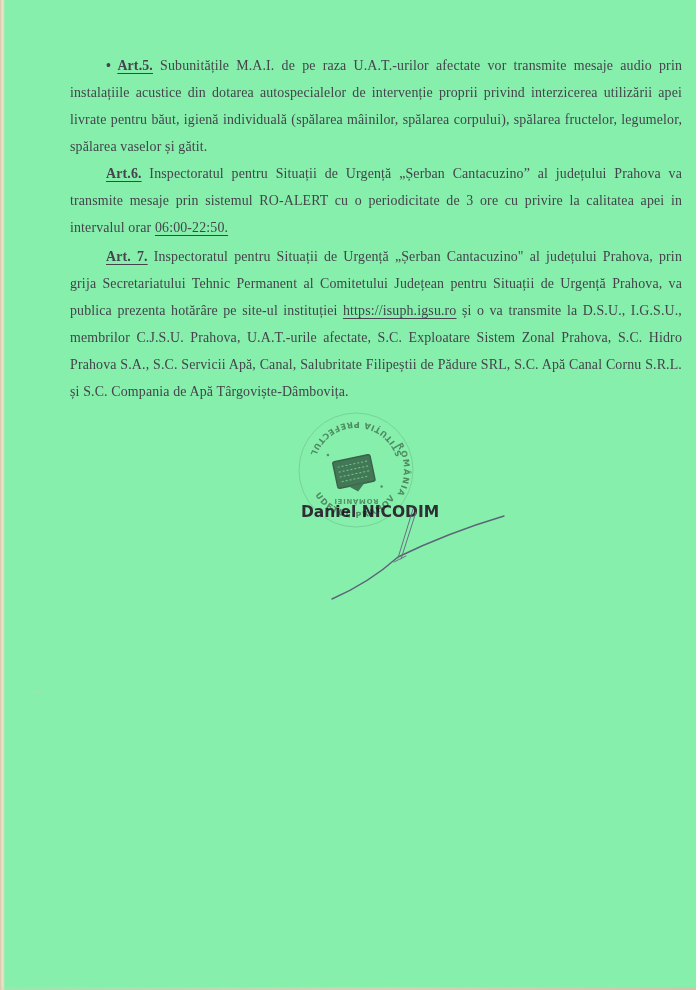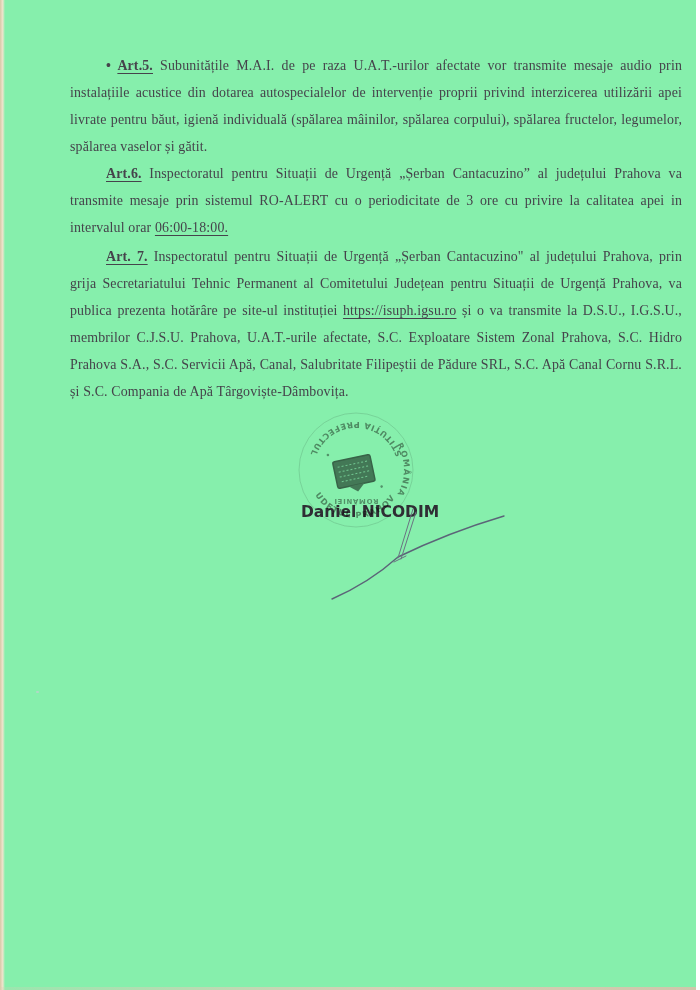--- a/index.html
+++ b/index.html
@@ -51,21 +51,21 @@
 <body>
 
 <div class="page">
 
   <div class="scan-edge-left"></div>
   <div class="scan-edge-bottom"></div>
   <div class="speck"></div>
 
   <p class="para" id="p-art5"><span class="b">• </span><span class="b u">Art.5.</span><span> Subunitățile M.A.I. de pe raza U.A.T.-urilor afectate vor transmite mesaje audio prin instalațiile acustice din dotarea autospecialelor de intervenție proprii privind interzicerea utilizării apei livrate pentru băut, igienă individuală (spălarea mâinilor, spălarea corpului), spălarea fructelor, legumelor, spălarea vaselor și gătit.</span></p>
 
-  <p class="para" id="p-art6"><span class="b u">Art.6.</span><span> Inspectoratul pentru Situații de Urgență „Șerban Cantacuzino” al județului Prahova va transmite mesaje prin sistemul RO-ALERT cu o periodicitate de 3 ore cu privire la calitatea apei in intervalul orar </span><span class="u">06:00-18:00.</span></p>
+  <p class="para" id="p-art6"><span class="b u">Art.6.</span><span> Inspectoratul pentru Situații de Urgență „Șerban Cantacuzino” al județului Prahova va transmite mesaje prin sistemul RO-ALERT cu o periodicitate de 3 ore cu privire la calitatea apei in intervalul orar </span><span class="u">06:00-22:50.</span></p>
 
   <p class="para" id="p-art7"><span class="b u">Art. 7.</span><span> Inspectoratul pentru Situații de Urgență „Șerban Cantacuzino" al județului Prahova, prin grija Secretariatului Tehnic Permanent al Comitetului Județean pentru Situații de Urgență Prahova, va publica prezenta hotărâre pe site-ul instituției </span><span class="u">https://isuph.igsu.ro</span><span> și o va transmite la D.S.U., I.G.S.U., membrilor C.J.S.U. Prahova, U.A.T.-urile afectate, S.C. Exploatare Sistem Zonal Prahova, S.C. Hidro Prahova S.A., S.C. Servicii Apă, Canal, Salubritate Filipeștii de Pădure SRL, S.C. Apă Canal Cornu S.R.L. și S.C. Compania de Apă Târgoviște-Dâmbovița.</span></p>
 
 
   <div class="sig-name">Daniel NICODIM</div>
 
   <svg class="stamp" width="128" height="130" viewBox="0 0 128 130" xmlns="http://www.w3.org/2000/svg">
     <defs>
       <path id="arcTop" d="M 110.5,52 A 48,48 0 0 0 17.5,52" fill="none"></path>
       <path id="arcBottom" d="M 23.7,90 A 48,48 0 0 0 104.3,90" fill="none"></path>

